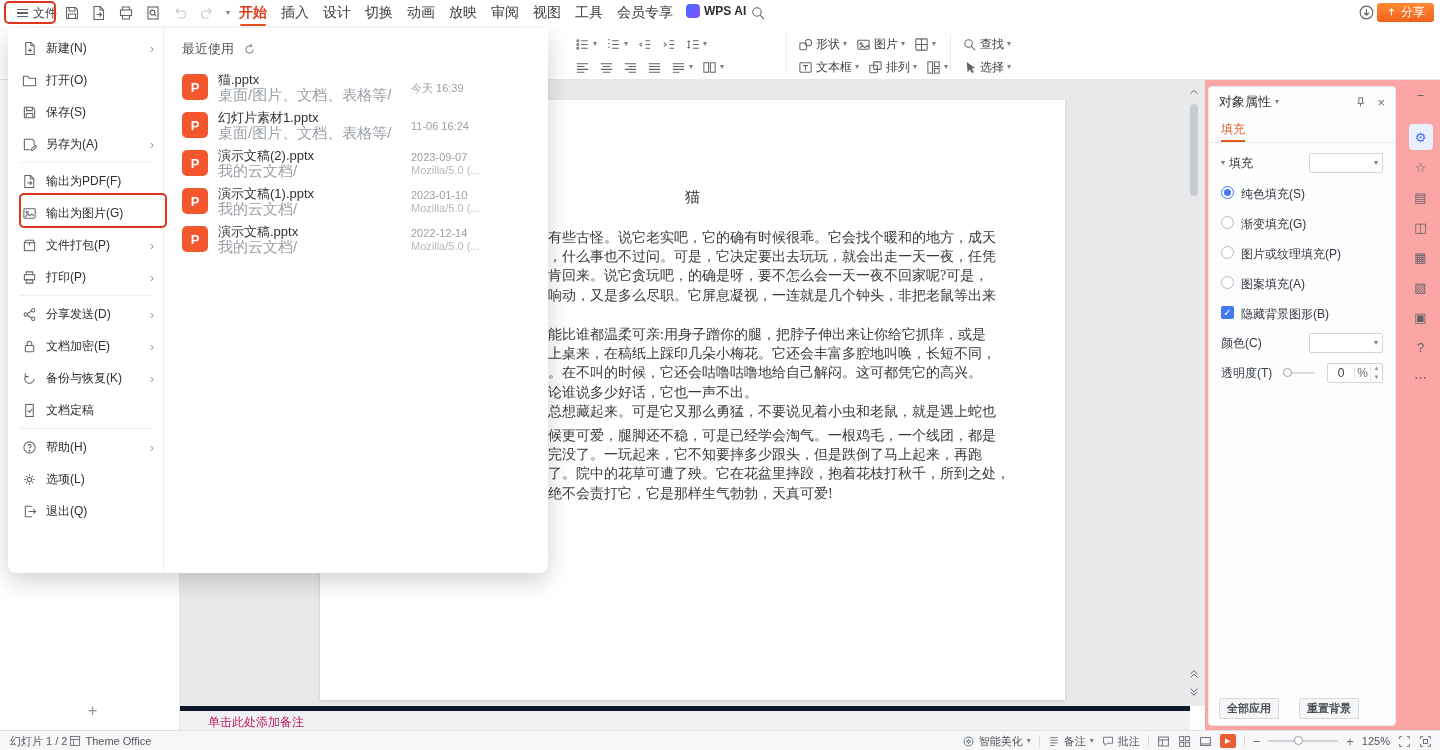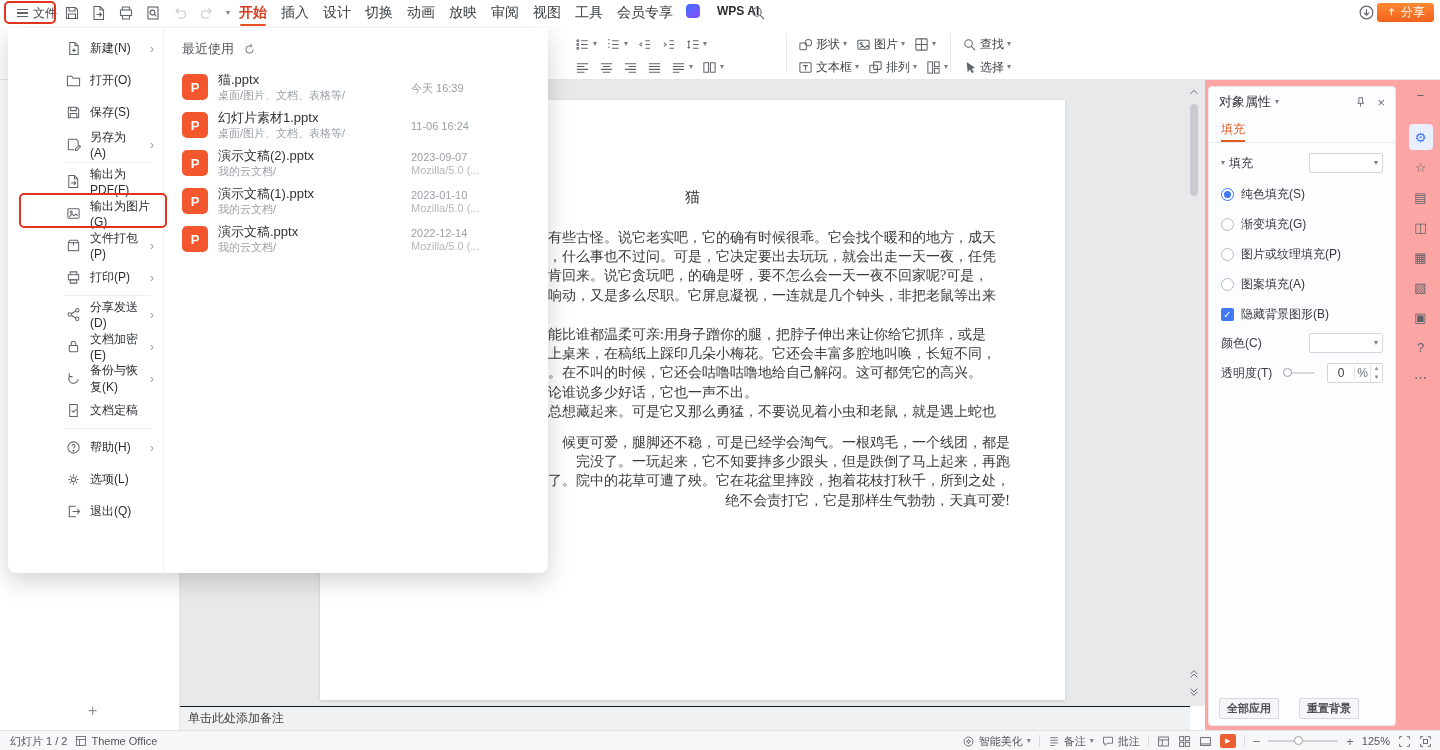--- a/index.html
+++ b/index.html
@@ -14,103 +14,103 @@
   #titlebar { position:absolute; left:0; top:0; width:1440px; height:26px; background:#fff; z-index:45; }
   #fileBtn { position:absolute; left:10px; top:3px; height:20px; display:flex; align-items:center; gap:5px; padding:0 7px; color:#3c4043; cursor:default; }
   .bars span { display:block; width:11px; height:1.4px; background:#5f6368; margin:2px 0; }
   #quickIcons { position:absolute; left:64px; top:5px; display:flex; align-items:center; gap:11px; }
   #quickIcons .qi { width:16px; height:16px; }
   .disabled .ic { stroke:#c7c9cc; }
   #tabs { position:absolute; left:232px; top:0; height:26px; display:flex; }
   .tab { padding:0 7px; line-height:25px; font-size:14px; color:#3c4043; position:relative; }
   .tab.active { color:#dd3b1d; font-weight:bold; }
   .tab.active::after { content:""; position:absolute; left:50%; bottom:0; transform:translateX(-50%); width:26px; height:2.5px; background:#e8501f; border-radius:2px; }
-  #wpsai { position:absolute; left:686px; top:4px; display:flex; align-items:center; gap:17px; font-weight:bold; color:#2c2e30; }
+  #wpsai { position:absolute; left:686px; top:4px; display:flex; align-items:center; gap:4px; font-weight:bold; color:#2c2e30; }
   #wpsai .logo { width:14px; height:14px; border-radius:4px; background:linear-gradient(135deg,#3d6eff,#8a4dff); }
   #tbSearch { position:absolute; left:750px; top:5px; width:16px; height:16px; }
   #tbRight { position:absolute; right:6px; top:3px; display:flex; align-items:center; gap:2px; }
   #shareBtn { height:19px; padding:0 9px; border-radius:3px; background:linear-gradient(180deg,#ff8a33,#f2611c); color:#fff; display:flex; align-items:center; gap:4px; font-size:12px; }
 
   
   #ribbon { position:absolute; left:0; top:26px; width:1440px; height:54px; background:#fff; border-bottom:1px solid #e5e6e8; z-index:5; }
   .rb-row { position:absolute; height:20px; display:flex; align-items:center; gap:9px; }
   .rb-btn { display:flex; align-items:center; gap:3px; color:#3f4347; font-size:12px; }
   .caret { font-size:8px; color:#7a7e83; line-height:1; }
   .vdiv { position:absolute; top:8px; width:1px; height:38px; background:#e9eaeb; }
 
   
   #thumbPanel { position:absolute; left:0; top:80px; width:180px; height:650px; background:#fff; border-right:1px solid #e6e8ea; }
   #addSlide { position:absolute; left:88px; top:622px; font-size:16px; color:#8f9399; }
   #docCanvas { position:absolute; left:180px; top:80px; width:1025px; height:626px; background:#e7e9eb; }
   #slide { position:absolute; left:140px; top:20px; width:745px; height:600px; background:#fff; box-shadow:0 1px 3px rgba(0,0,0,.14); }
   #slideTitle { position:absolute; left:0; top:88px; width:745px; text-align:center; font-size:15px; color:#333; }
   .slide-text { position:absolute; left:228px; white-space:nowrap; font-size:14px; line-height:19.2px; color:#3a3a3a; }
   #slide, .slide-text, #slideTitle { font-family:"Liberation Serif","DejaVu Serif",serif; }
-  #para1 { top:128px; } #para2 { top:225px; } #para3 { top:333px;text-align:right; }
+  #para1 { top:128px; } #para2 { top:225px; } #para3 { top:326px; }
   #docScroll { position:absolute; left:1006px; top:0; width:16px; height:626px; }
   #docScroll .arr { position:absolute; left:2px; width:12px; height:12px; }
   #docThumb { position:absolute; left:4px; top:24px; width:8px; height:92px; background:#c8ccd0; border-radius:4px; }
 
-  #notesBar { position:absolute; left:180px; top:706px; width:1010px; height:24px; background:#eff1f3; border-top:1px solid #0f172a; line-height:23px; padding-left:8px; color:#404040; }
+  #notesBar { position:absolute; left:180px; top:706px; width:1010px; height:24px; background:#eff1f3; border-top:5px solid #0f172a; line-height:23px; padding-left:28px; color:#be185d; }
 
   
   #rightArea { position:absolute; left:1205px; top:80px; width:235px; height:650px; background:#fca5a5; }
   #propsPanel { position:absolute; left:3px; top:6px; width:188px; height:640px; background:#fcfdfe; border:1px solid #e7e9eb; border-radius:4px; }
   .pp-header { height:30px; display:flex; align-items:center; padding:0 10px; gap:4px; }
   .pp-title { font-size:13px; color:#2f3235; }
   .pp-tabs { height:26px; border-bottom:1px solid #ececee; padding:0 12px; display:flex; }
   .pp-tab { color:#e45a1f; font-size:12px; line-height:24px; position:relative; }
   .pp-tab::after { content:""; position:absolute; left:0; bottom:0; width:100%; height:2px; background:#e45a1f; }
   .pp-body { padding:10px 12px; }
   .pp-row { display:flex; align-items:center; justify-content:space-between; margin-bottom:10px; }
   .selectbox { width:74px; height:20px; border:1px solid #d2d5da; border-radius:2px; background:#fff; display:flex; align-items:center; justify-content:flex-end; padding:0 4px; color:#8a8f96; }
   .radio { width:13px; height:13px; border-radius:50%; border:1px solid #b6bac0; background:#fff; display:inline-block; position:relative; flex:none; }
   .radio.checked { border-color:#4179f5; }
   .radio.checked::after { content:""; position:absolute; left:2px; top:2px; width:7px; height:7px; border-radius:50%; background:#4179f5; }
-  .opt { display:flex; align-items:center; gap:7px; margin-bottom:10px; color:#36393c;margin-top:13px; }
+  .opt { display:flex; align-items:flex-start; gap:7px; margin-bottom:10px; color:#36393c;margin-top:13px; }
   .checkbox { width:13px; height:13px; border-radius:2px; background:#4179f5; color:#fff; font-size:10px; line-height:13px; text-align:center; flex:none; }
   .slider { position:relative; width:30px; height:2px; background:#d9dbdd; border-radius:1px; }
   .slider .handle { position:absolute; top:-4px; width:9px; height:9px; border-radius:50%; background:#fff; border:1px solid #9aa0a6; }
   .spin { width:56px; height:20px; border:1px solid #d2d5da; border-radius:2px; background:#fff; display:flex; align-items:center; }
   .spin .v { flex:1; text-align:center; color:#3c4043; }
   .spin .u { width:16px; text-align:center; color:#6a6e73; border-left:1px solid #e4e6e8; }
   .spin .ud { width:12px; border-left:1px solid #e4e6e8; display:flex; flex-direction:column; align-items:center; font-size:6px; color:#8a8f96; line-height:9px; }
   .pp-bottom { position:absolute; left:10px; bottom:6px; display:flex; gap:20px;font-weight:bold; }
   .pp-btn { height:21px; padding:0 7px; border:1px solid #d6d9dc; border-radius:2px; background:#f5f6f7; font-size:11px; color:#4a4e52; line-height:19px; }
 
   #iconStrip { position:absolute; left:196px; top:0; width:39px; height:650px; display:flex; flex-direction:column; align-items:center; padding-top:2px; }
   .strip-ic { width:24px; height:26px; display:flex; align-items:center; justify-content:center; color:#5f6368; font-size:13px; margin-bottom:4px; }
   .strip-ic.active { color:#3d6eff; background:#e9effd; border-radius:4px; }
 
   
   #statusbar { position:absolute; left:0; top:730px; width:1440px; height:20px; background:#f6f7f8; border-top:1px solid #e0e2e4; font-size:11px; color:#54575b; }
-  #sbLeft { position:absolute; left:10px; top:0; height:20px; display:flex; align-items:center; gap:8px; }
+  #sbLeft { position:absolute; left:10px; top:0; height:20px; display:flex; align-items:center; gap:2px; }
   #sbRight { position:absolute; right:8px; top:0; height:20px; display:flex; align-items:center; gap:8px; }
   .sb-group { display:flex; align-items:center; gap:4px; }
   .sb-div { width:1px; height:12px; background:#d9dbdd; }
   #playBtn { width:16px; height:14px; border-radius:2px; background:#eb5d32; color:#fff; font-size:7px; display:flex; align-items:center; justify-content:center; }
   .zoom-track { position:relative; width:70px; height:2px; background:#d0d3d6; border-radius:1px; }
   .zoom-track .handle { position:absolute; left:26px; top:-4px; width:9px; height:9px; border-radius:50%; background:#fff; border:1px solid #9aa0a6; }
 
   
   #fileMenu { position:absolute; left:8px; top:28px; width:540px; height:545px; background:#fff; border-radius:0 0 8px 8px;
               box-shadow:0 8px 24px rgba(0,0,0,.18); z-index:40; display:flex; }
-  #fmLeft { width:156px; padding-top:5px; border-right:1px solid #eef0f1;padding-left:44px; }
+  #fmLeft { width:156px; padding-top:5px; border-right:1px solid #eef0f1; }
   .fm-item { height:31px; margin-bottom:1px; display:flex; align-items:center; padding:0 9px 0 14px; gap:9px; color:#2b2e31; }
   .fm-label { flex:1; }
   .fm-chev { color:#9aa0a6; font-size:12px; }
   .fm-sep { margin:2px 12px 3px; border-top:1px solid #efefef; height:0; }
   #fmRight { flex:1; padding:10px 18px 0; }
   .rp-head { display:flex; align-items:center; gap:9px; height:22px; margin-bottom:8px; color:#54575b; font-size:13px; }
   .rf-row { display:flex; height:38px; align-items:center; }
   .rf-ic { width:26px; height:26px; border-radius:5px; background:#f4572e; color:#fff; font-weight:bold; font-size:13px;
            display:flex; align-items:center; justify-content:center; margin-right:10px; flex:none; }
   .rf-mid { width:193px; }
   .rf-name { font-size:13px; color:#2f3235; line-height:16px; white-space:nowrap; overflow:hidden; }
-  .rf-path { font-size:11px; color:#9aa0a6; line-height:14px; white-space:nowrap; overflow:hidden; }
+  .rf-path { font-size:15px; color:#9aa0a6; line-height:14px; white-space:nowrap; overflow:hidden; }
   .rf-right { width:118px; padding-top:1px; }
   .rf-date { font-size:11px; color:#9aa0a6; line-height:14px; }
   .rf-ua { font-size:11px; color:#b4b8bc; line-height:13px; white-space:nowrap; overflow:hidden; }
 
   
   .anno { position:absolute; border:2px solid #e0341f; border-radius:5px; z-index:70; pointer-events:none; }
   #annoFile { left:4px; top:1px; width:52px; height:23px; }
   #annoPdf { left:11px; top:165px; width:148px; height:35px; }
 </style>
 </head>

